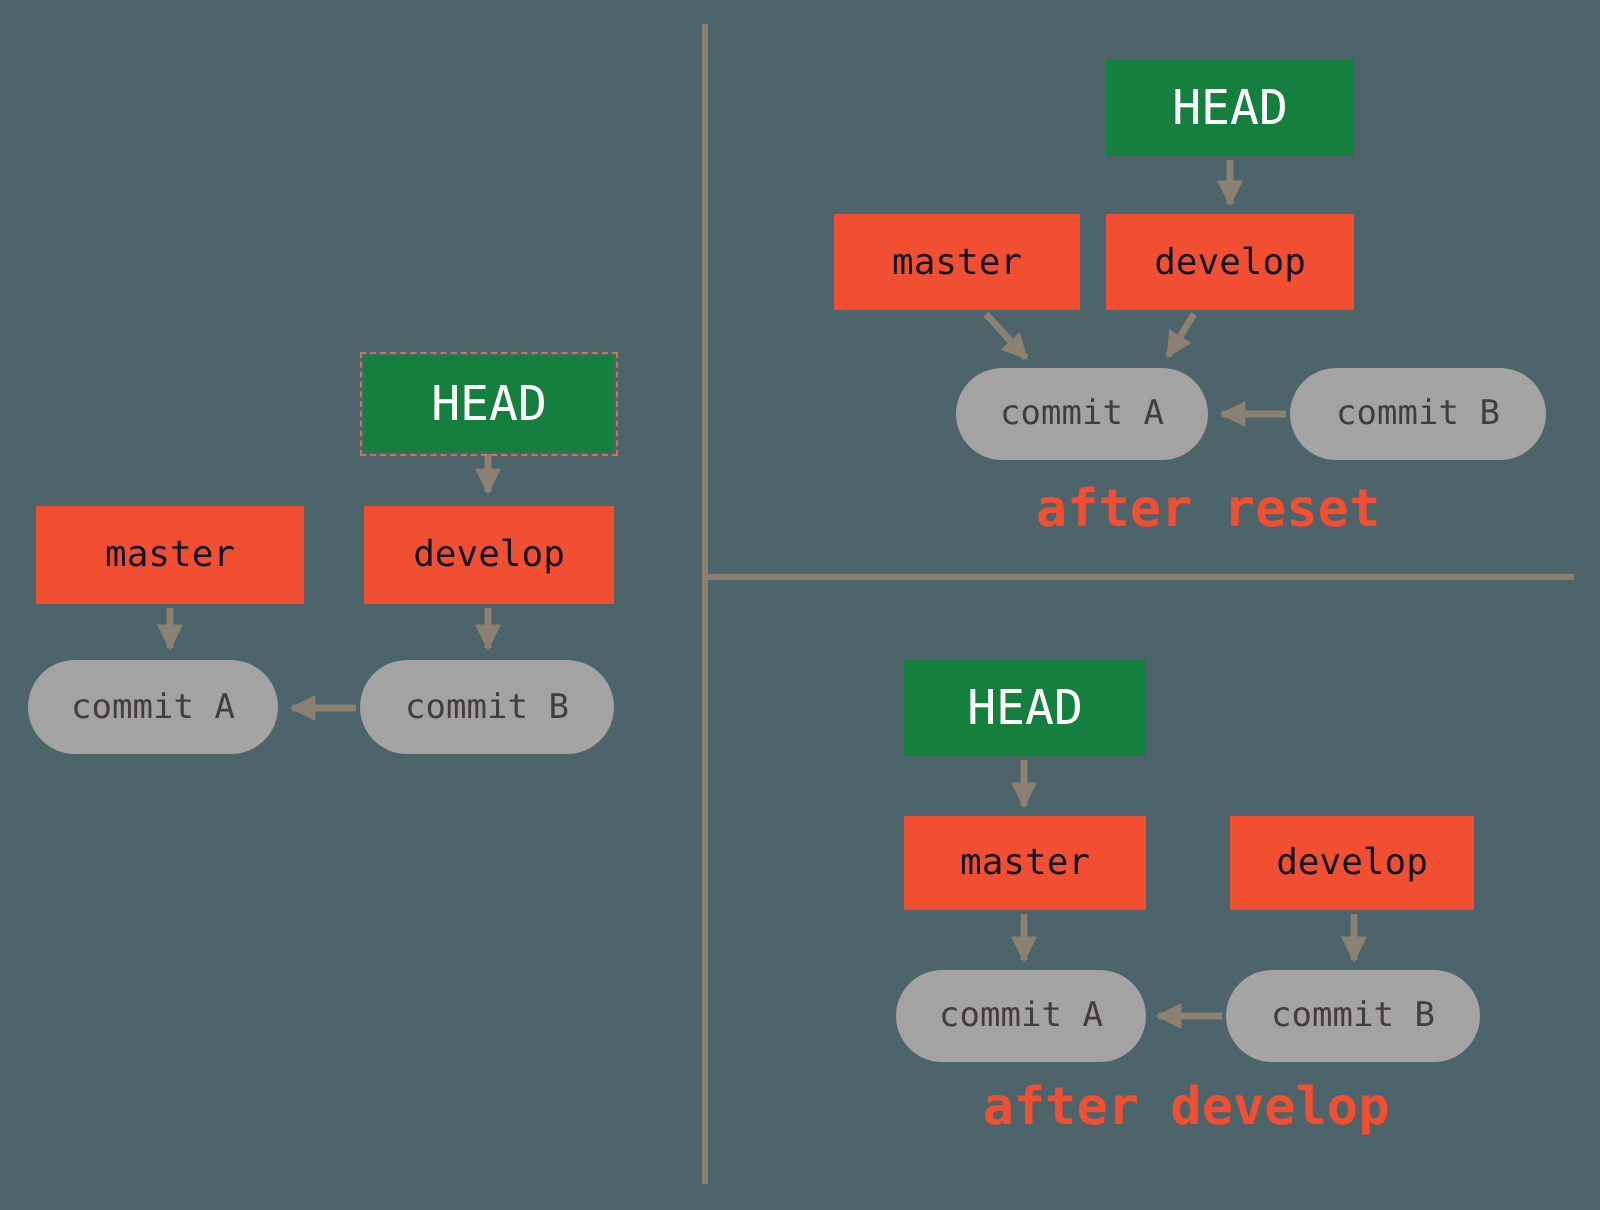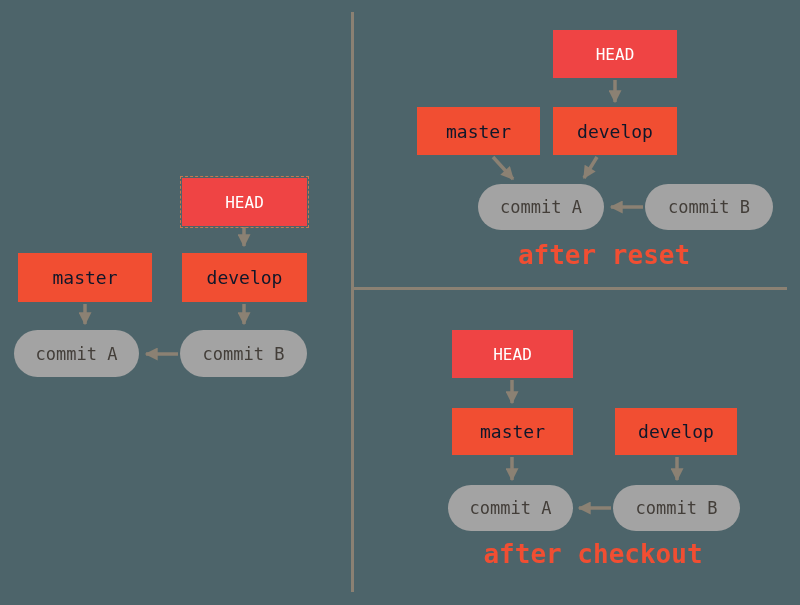--- a/index.html
+++ b/index.html
@@ -31,23 +31,23 @@
     align-items: center;
     justify-content: center;
     white-space: nowrap;
   }
   .branch {
     background: #f14e32;
     color: #0f172a;
     font-size: 18px;
   }
   .head {
-    background: #ef4444;
+    background: #15803d;
     color: #ffffff;
-    font-size: 16px;
+    font-size: 24px;
   }
   .head.dashed {
     outline: 1px dashed rgba(238, 128, 70, 0.75);
     outline-offset: 1px;
   }
   .commit {
     background: #a3a3a3;
     color: #433e39;
     font-size: 17px;
     border-radius: 24px;
@@ -119,16 +119,16 @@
     <div class="box commit" style="left:645px; top:184px; width:128px; height:46px;">commit B</div>
     <div class="caption" style="left:484px; top:240px;">after reset</div>
   </section>
 
   <section class="panel">
     <div class="box head" style="left:452px; top:330px; width:121px; height:48px;">HEAD</div>
     <div class="box branch" style="left:452px; top:408px; width:121px; height:47px;">master</div>
     <div class="box branch" style="left:615px; top:408px; width:122px; height:47px;">develop</div>
     <div class="box commit" style="left:448px; top:485px; width:125px; height:46px;">commit A</div>
     <div class="box commit" style="left:613px; top:485px; width:127px; height:46px;">commit B</div>
-    <div class="caption" style="left:473px; top:539px;">after checkout</div>
+    <div class="caption" style="left:473px; top:539px;">after develop</div>
   </section>
 
 </div>
 
 </body></html>

